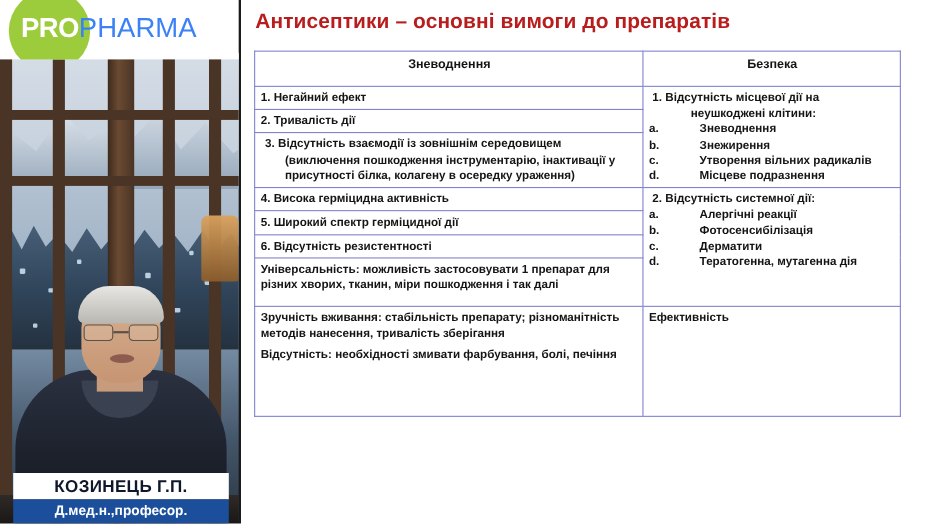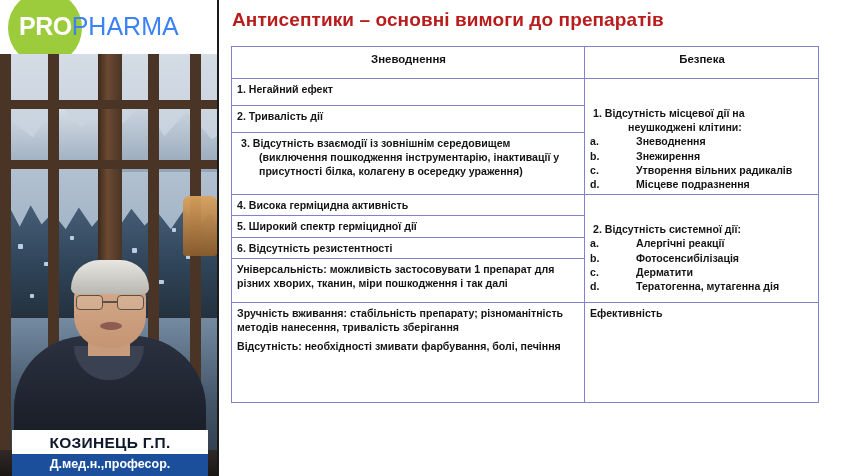--- a/index.html
+++ b/index.html
@@ -170,21 +170,21 @@
   .col-left { width: 353px; }
   .col-right { width: 234px; }
   .hdr-cell { height: 32px; }
   .ind { display:block; padding-left: 13px; text-indent: -9px; }
   .ind2 { display:block; padding-left: 22px; }
   .sub { display:block; padding-left: 0px; }
   .sub-row { display:flex; gap: 0; }
   .sub-key { width: 26px; flex: none; }
   .sub-val { flex: 1; margin-left: 20px; }
   .pad-top { padding-top: 5px; }
-  .r-head { display:block; padding-left: 10px; text-indent: -7px; margin-top: 24px; }
+  .r-head { display:block; padding-left: 10px; text-indent: -7px; }
   .r-head-cont { display:block; padding-left: 38px; }
 </style>
 </head>
 <body>
 
 <div id="slide">
 
   <div id="video-panel">
 
     <div id="bg">

